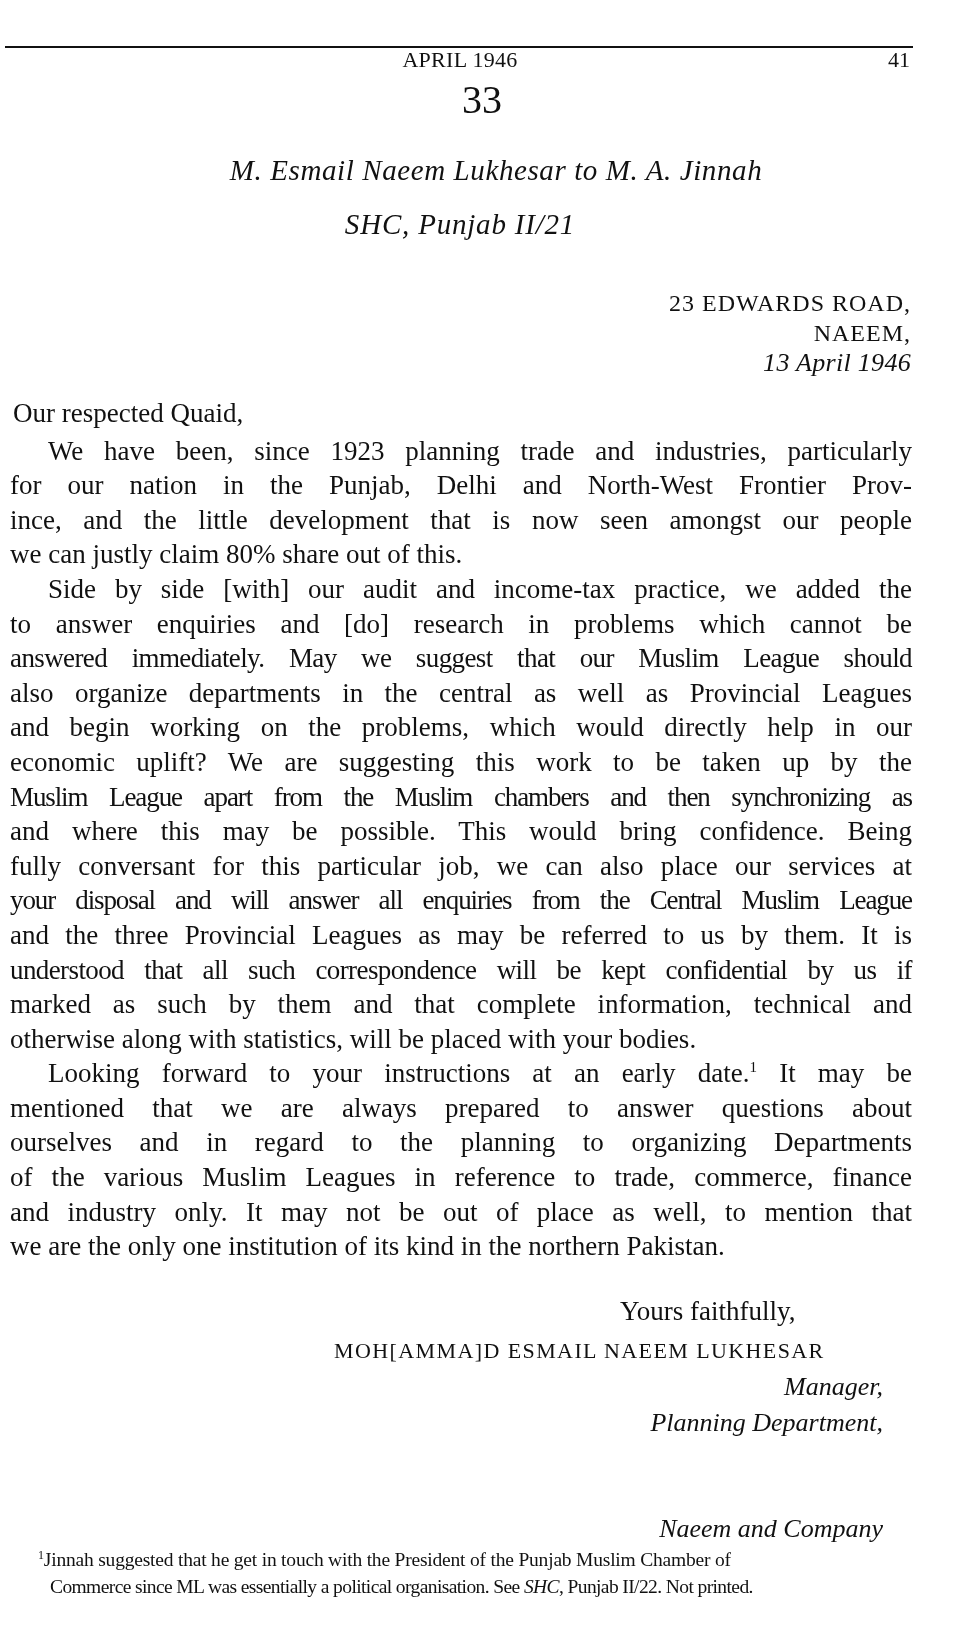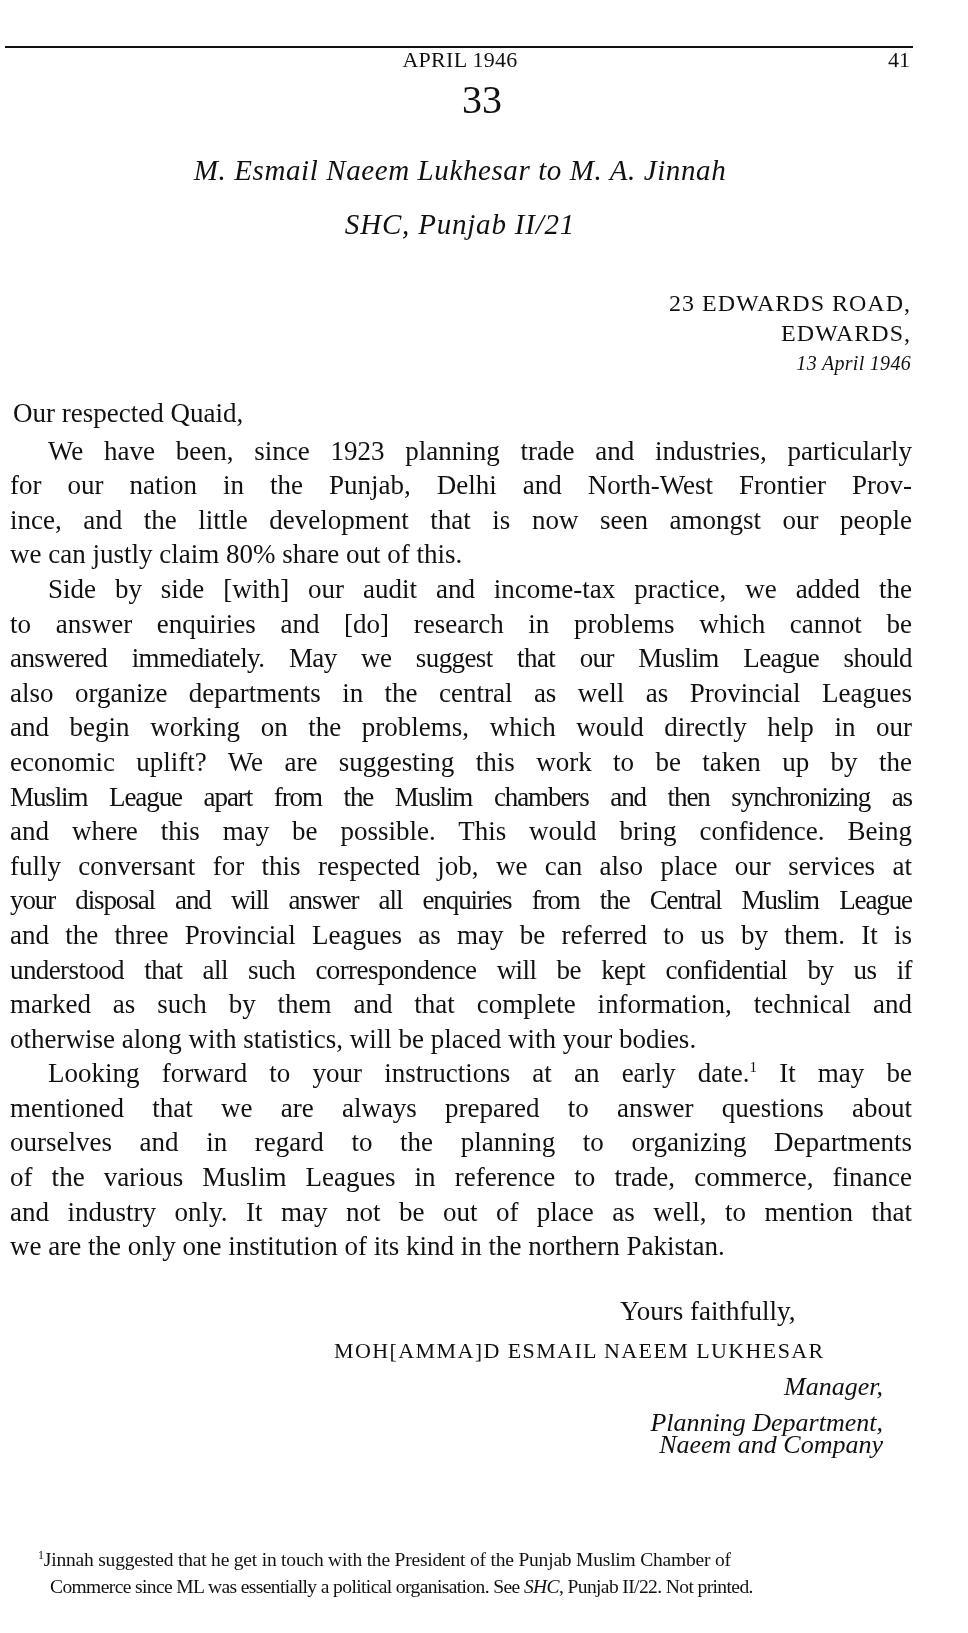--- a/index.html
+++ b/index.html
@@ -57,20 +57,21 @@
     }
     .doc-title {
       position: absolute;
       top: 154px;
       left: 0;
       width: 920px;
       text-align: center;
       font-style: italic;
       font-size: 29px;
       letter-spacing: 0.6px;
+      padding-left: 36px;
     }
     .doc-source {
       position: absolute;
       top: 208px;
       left: 0;
       width: 920px;
       text-align: center;
       font-style: italic;
       font-size: 29px;
       letter-spacing: 0.8px;
@@ -79,21 +80,21 @@
       position: absolute;
       top: 288px;
       right: 57px;
       text-align: right;
       font-size: 24px;
       line-height: 30px;
       letter-spacing: 1px;
     }
     .address-block .date {
       font-style: italic;
-      font-size: 20px;
+      font-size: 26px;
       letter-spacing: 0.3px;
     }
     .letter-body {
       position: absolute;
       top: 393px;
       left: 10px;
       width: 902px;
       font-size: 27px;
       line-height: 34.6px;
     }
@@ -181,21 +182,21 @@
   <div class="page-number">41</div>
 </div>
 <div class="head-rule"></div>
 
 <div class="doc-number">33</div>
 <div class="doc-title">M. Esmail Naeem Lukhesar to M. A. Jinnah</div>
 <div class="doc-source">SHC, Punjab II/21</div>
 
 <div class="address-block">
   <div>23 EDWARDS ROAD,</div>
-  <div>EDWARDS,</div>
+  <div>NAEEM,</div>
   <div class="date">13 April 1946</div>
 </div>
 
 <div class="letter-body">
   <div class="salutation line last">Our respected Quaid,</div>
 
   <div>
     <span class="line indent">We have been, since 1923 planning trade and industries, particularly</span>
     <span class="line">for our nation in the Punjab, Delhi and North-West Frontier Prov-</span>
     <span class="line">ince, and the little development that is now seen amongst our people</span>
@@ -204,21 +205,21 @@
 
   <div>
     <span class="line indent">Side by side [with] our audit and income-tax practice, we added the</span>
     <span class="line">to answer enquiries and [do] research in problems which cannot be</span>
     <span class="line condensed">answered immediately. May we suggest that our Muslim League should</span>
     <span class="line">also organize departments in the central as well as Provincial Leagues</span>
     <span class="line">and begin working on the problems, which would directly help in our</span>
     <span class="line">economic uplift? We are suggesting this work to be taken up by the</span>
     <span class="line tight">Muslim League apart from the Muslim chambers and then synchronizing as</span>
     <span class="line">and where this may be possible. This would bring confidence. Being</span>
-    <span class="line">fully conversant for this respected job, we can also place our services at</span>
+    <span class="line">fully conversant for this particular job, we can also place our services at</span>
     <span class="line tight">your disposal and will answer all enquiries from the Central Muslim League</span>
     <span class="line">and the three Provincial Leagues as may be referred to us by them. It is</span>
     <span class="line condensed">understood that all such correspondence will be kept confidential by us if</span>
     <span class="line">marked as such by them and that complete information, technical and</span>
     <span class="line last">otherwise along with statistics, will be placed with your bodies.</span>
   </div>
 
   <div>
     <span class="line indent"><span>Looking forward to your instructions at an early date.</span><sup class="fn-mark">1</sup><span> It may be</span></span>
     <span class="line">mentioned that we are always prepared to answer questions about</span>
@@ -226,18 +227,18 @@
     <span class="line">of the various Muslim Leagues in reference to trade, commerce, finance</span>
     <span class="line">and industry only. It may not be out of place as well, to mention that</span>
     <span class="line last">we are the only one institution of its kind in the northern Pakistan.</span>
   </div>
 </div>
 
 <div class="closing-phrase">Yours faithfully,</div>
 <div class="signatory">MOH[AMMA]D ESMAIL NAEEM LUKHESAR</div>
 <div class="role-line" style="top:1372px;">Manager,</div>
 <div class="role-line" style="top:1408px;">Planning Department,</div>
-<div class="role-line" style="top:1430px;text-align:center;">Naeem and Company</div>
+<div class="role-line" style="top:1514px;text-align:center;">Naeem and Company</div>
 
 <div class="footnote">
   <span class="fn-line1"><sup>1</sup><span>Jinnah suggested that he get in touch with the President of the Punjab Muslim Chamber of</span></span>
   <span class="fn-line2"><span>Commerce since ML was essentially a political organisation. See </span><em>SHC</em><span>, Punjab II/22. Not printed.</span></span>
 </div>
 
 </body></html>

